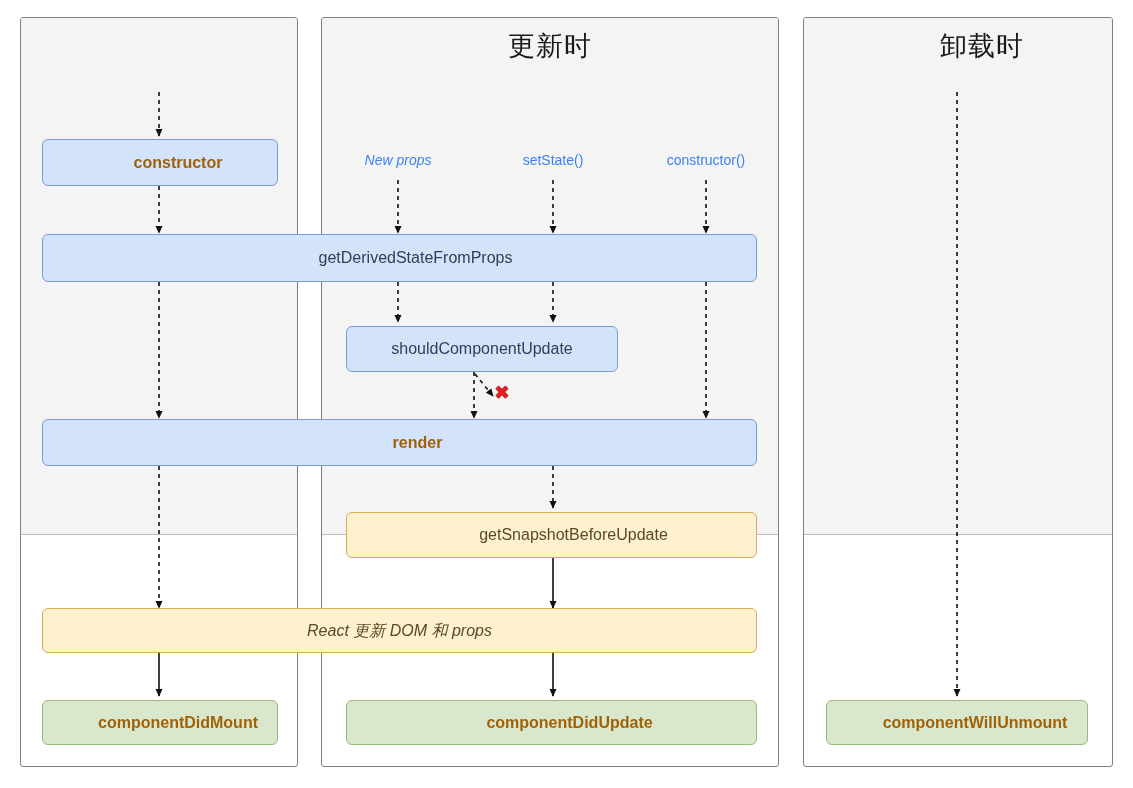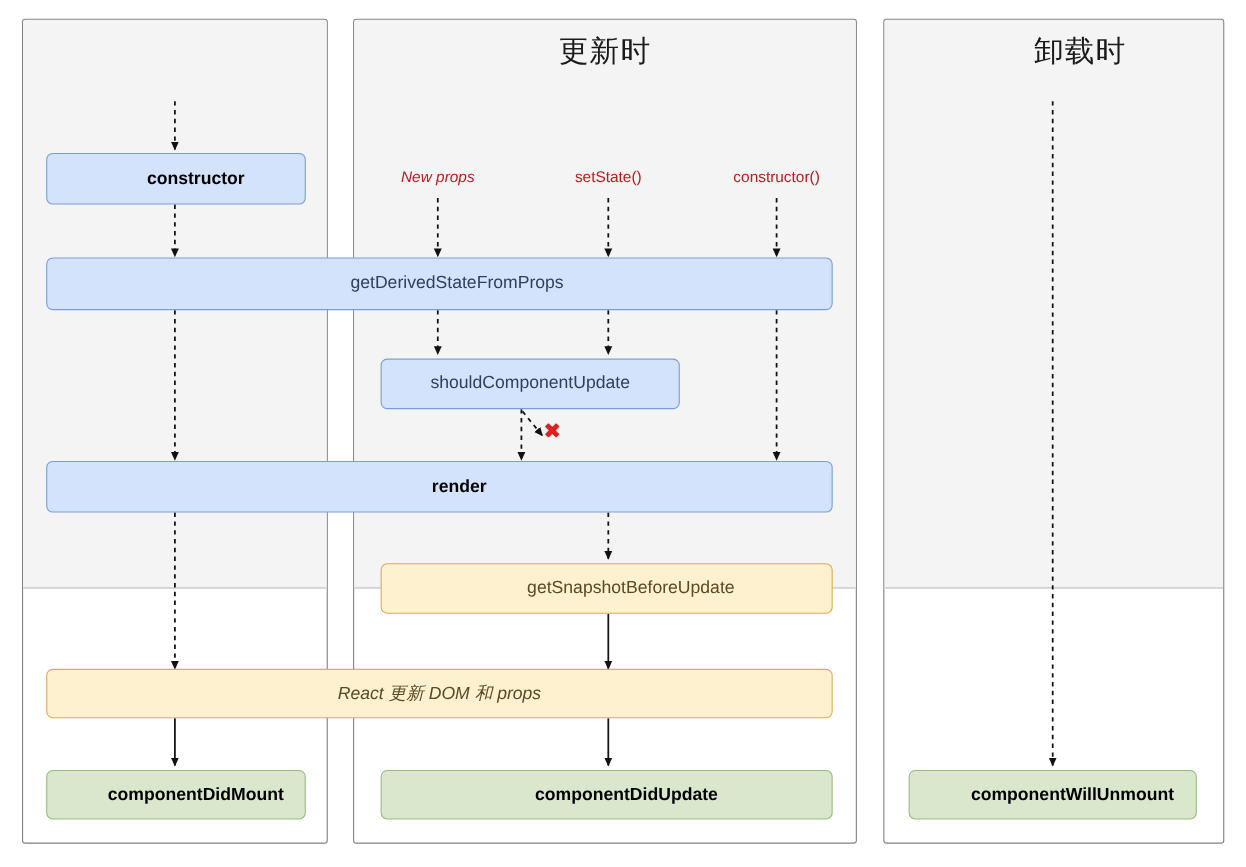--- a/index.html
+++ b/index.html
@@ -70,28 +70,28 @@
     justify-content: center;
     text-align: center;
     font-size: 16px;
     line-height: 1.2;
     white-space: nowrap;
     z-index: 6;
   }
   .node.blue   { background: #d3e3fb; border: 1px solid #7a9ed4; color: #2f3f55; }
   .node.yellow { background: #fdf1d0; border: 1px solid #d9ad58; color: #5a4a22; }
   .node.green  { background: #d9e8cd; border: 1px solid #97bb7c; color: #1f2a18; }
-  .node.bold   { font-weight: bold; color: #000000; padding-left: 36px; }
+  .node.bold   { font-weight: bold; color: #a16207; padding-left: 36px; }
   .node.italic { font-style: italic; }
 
   
   .trigger-label {
     position: absolute;
     font-size: 14px;
-    color: #b91c1c;
+    color: #3b82f6;
     white-space: nowrap;
     text-align: center;
     z-index: 6;
   }
   .trigger-label.italic { font-style: italic; }
 
   
   .conn { position: absolute; z-index: 4; }
   .conn svg { display: block; overflow: visible; }
 

